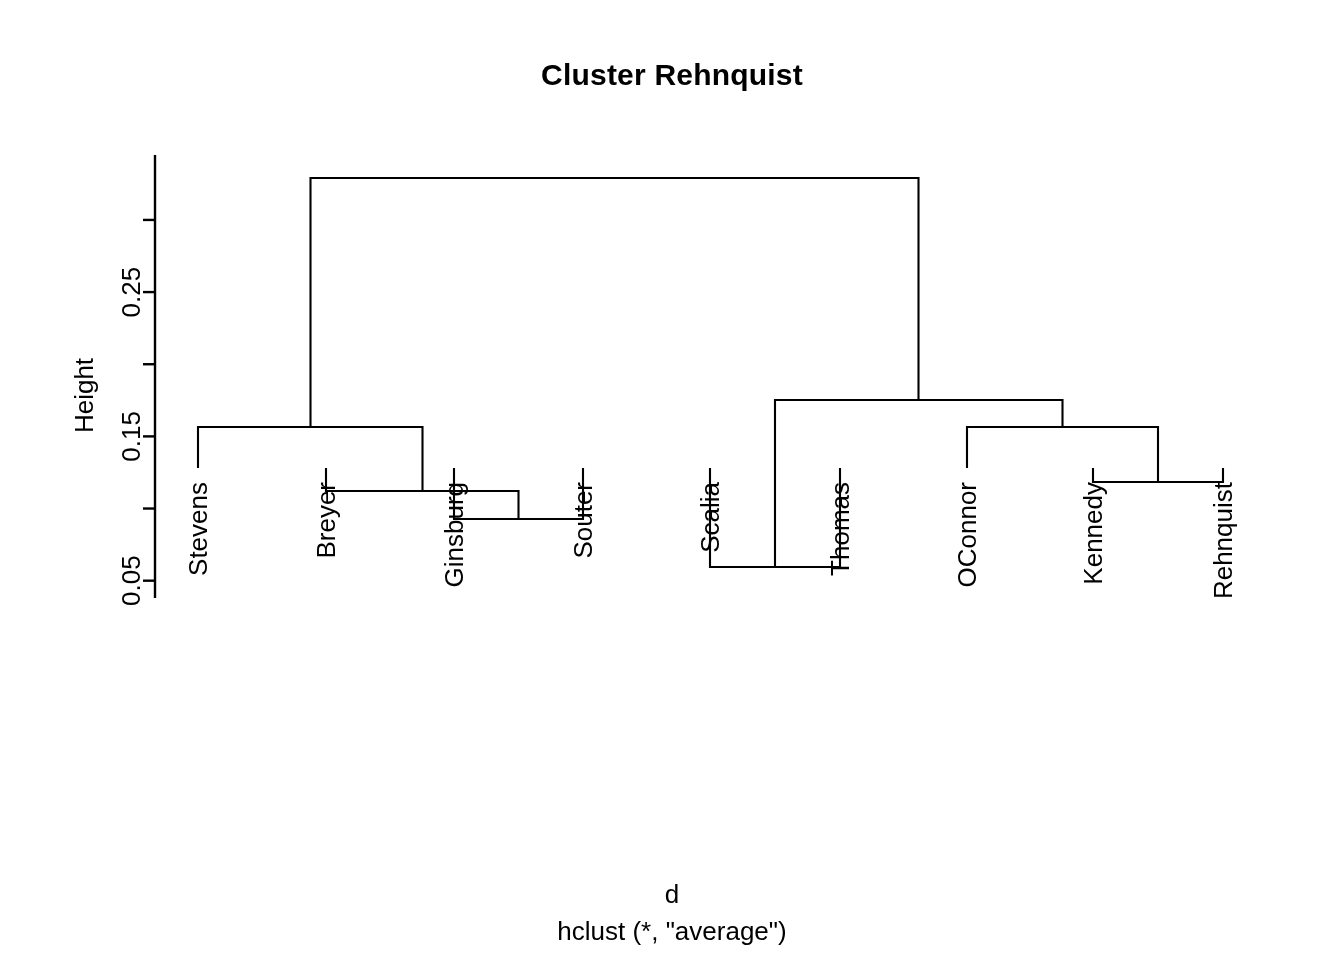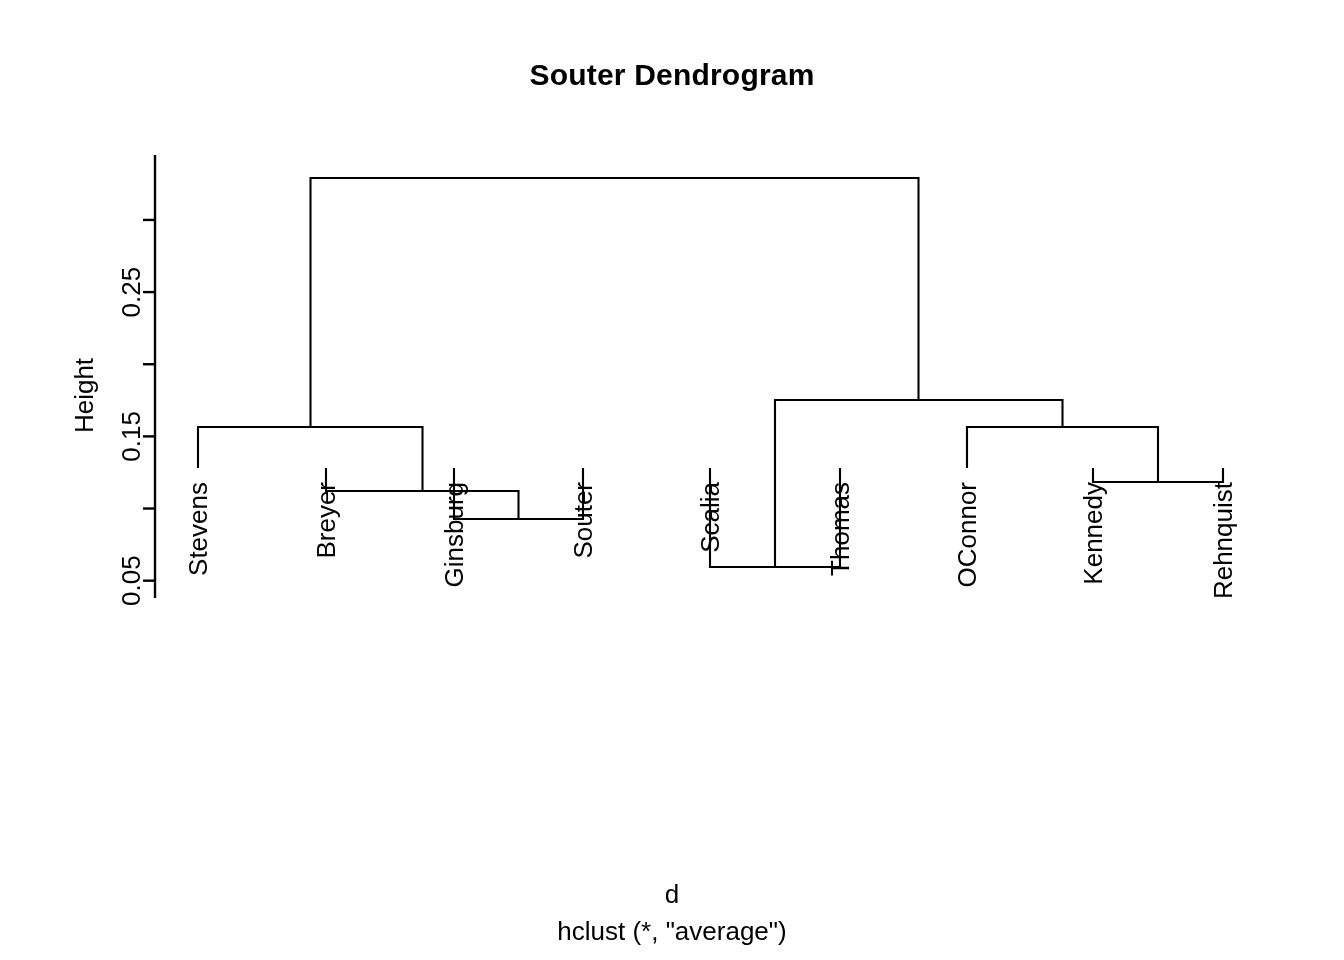--- a/index.html
+++ b/index.html
@@ -79,21 +79,21 @@
     font-family: "Liberation Sans", sans-serif;
     font-size: 26px;
     fill: #000000;
   }
 </style>
 </head>
 <body>
 
 <div id="plot-root">
 
-  <div id="plot-title">Souter Dendrogram</div>
+  <div id="plot-title">Cluster Rehnquist</div>
 
   <div id="ylab">Height</div>
 
   <svg id="dendro" width="1344" height="960">
     <g id="axis-group">
         <line x1="155" y1="155" x2="155" y2="598" class="axis-line"></line>
         <line x1="143" y1="580.6840390879479" x2="155" y2="580.6840390879479" class="tick-line"></line>
         <line x1="143" y1="508.53420195439736" x2="155" y2="508.53420195439736" class="tick-line"></line>
         <line x1="143" y1="436.38436482084694" x2="155" y2="436.38436482084694" class="tick-line"></line>
         <line x1="143" y1="364.2345276872964" x2="155" y2="364.2345276872964" class="tick-line"></line>

